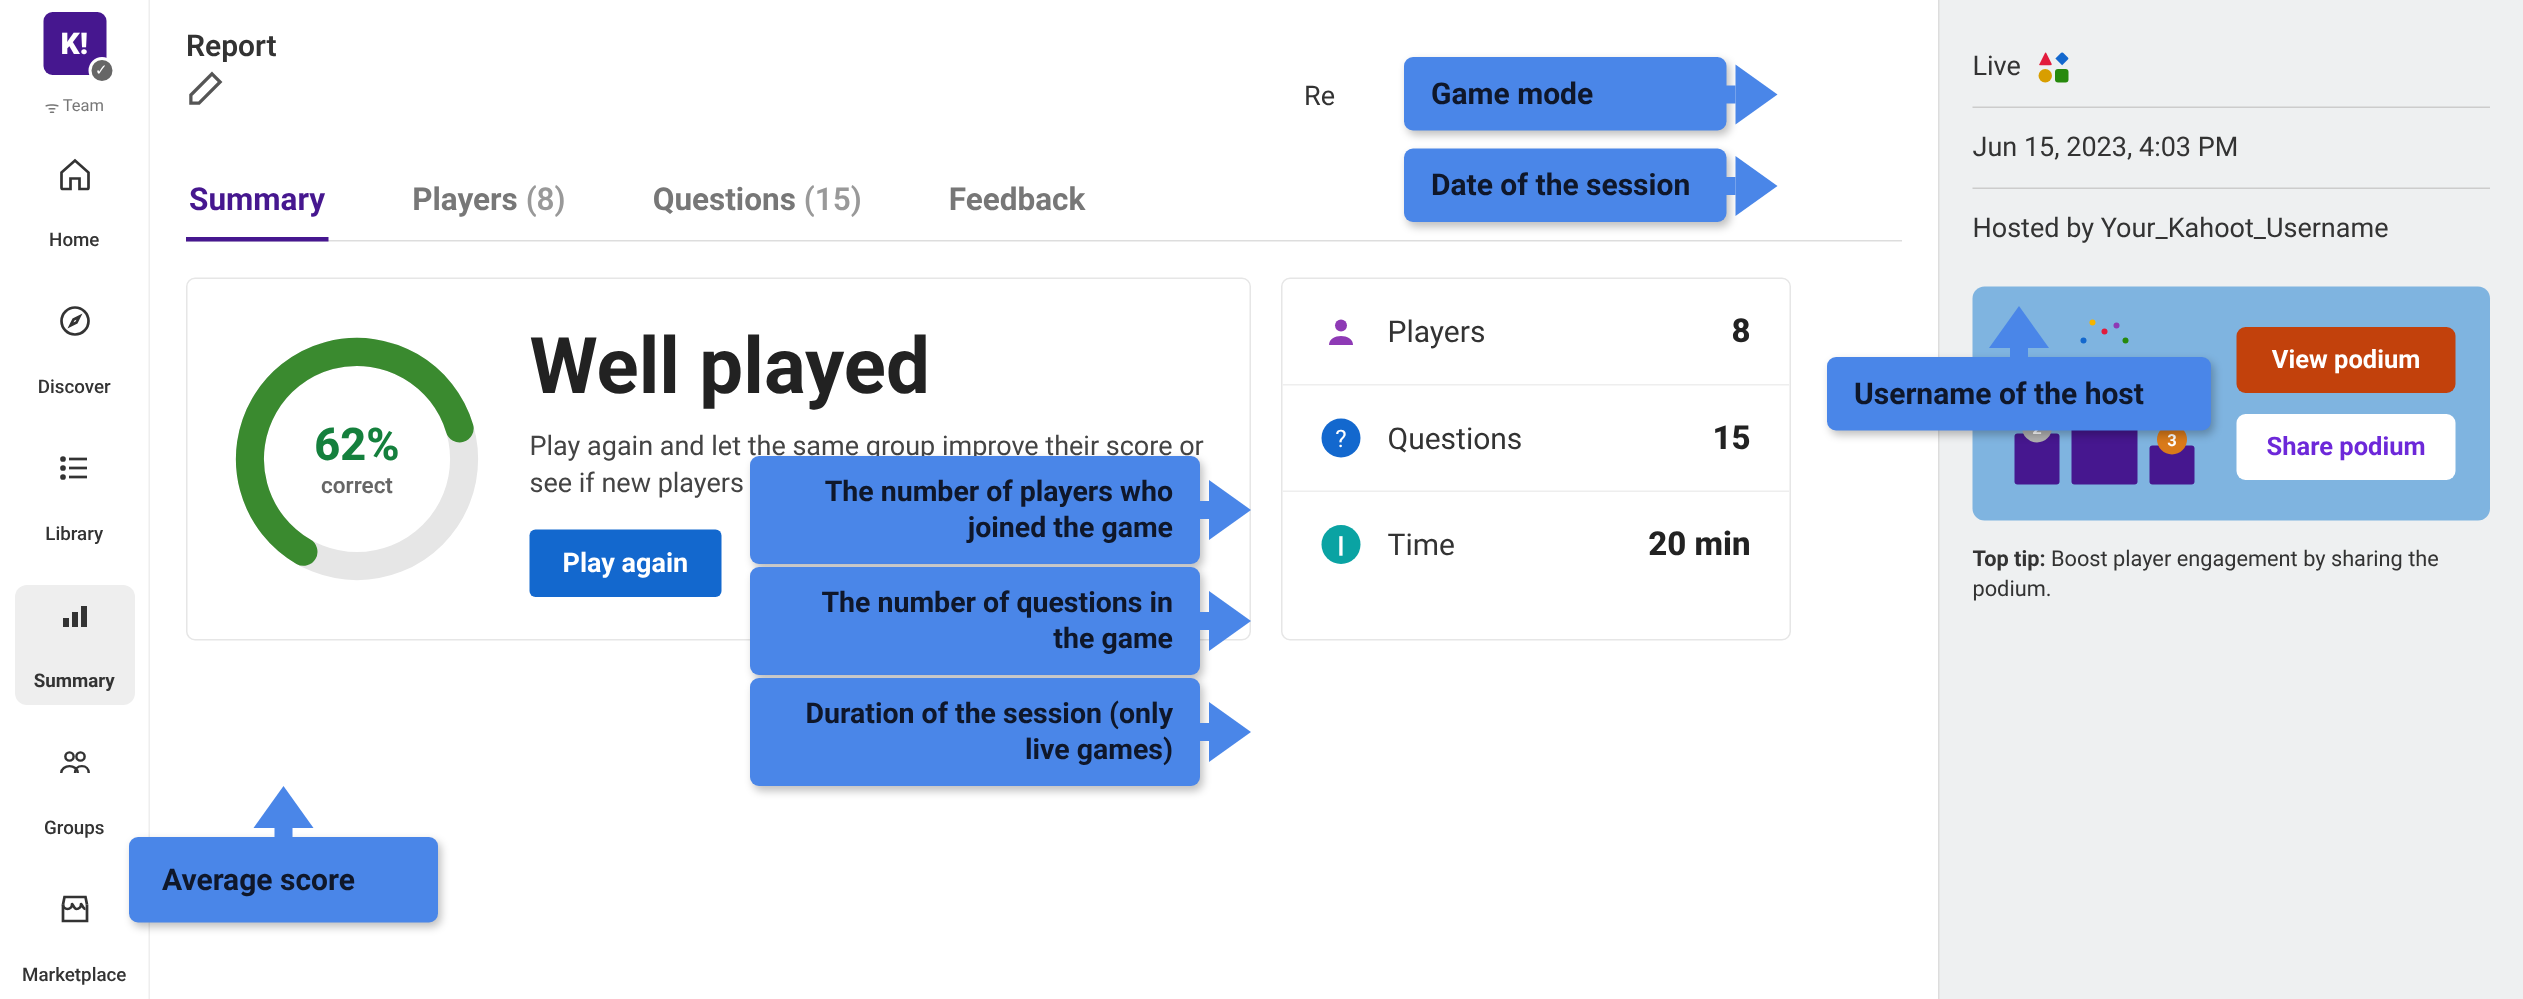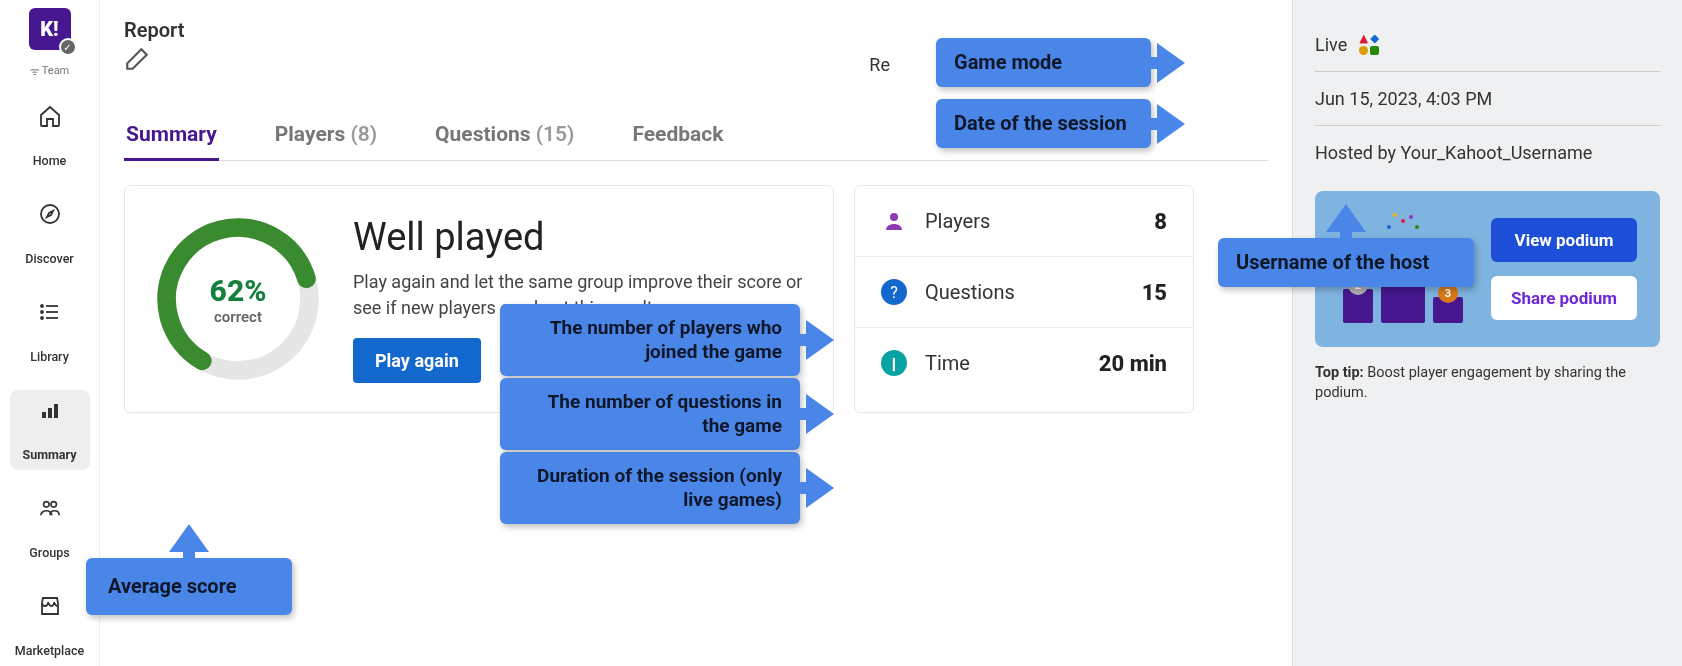--- a/index.html
+++ b/index.html
@@ -34,21 +34,21 @@
 .tab.active::after { content:''; position:absolute; left:0; right:0; bottom:-1px; height:3px; background:#46178f; }
 .tab-count { color:#999; font-weight:600; }
 
 .content-row { display:flex; gap:20px; }
 .card { background:#fff; border:1px solid #e6e6e6; border-radius:6px; padding:28px; }
 .card-main { flex:0 0 710px; display:flex; gap:30px; align-items:center;}
 .donut-wrap { position:relative; width:170px; height:170px; flex-shrink:0;}
 .donut-label { position:absolute; top:50%; left:50%; transform:translate(-50%,-50%); text-align:center;}
 .donut-pct { font-size:30px; font-weight:800; color:#15803d; }
 .donut-sub { font-size:15px; color:#666; font-weight:600;}
-.main-text h2 { font-size:38px; font-weight:400; color:#222; margin-bottom:10px;}
+.main-text h2 { font-size:52px; font-weight:700; color:#222; margin-bottom:10px;}
 .main-text p { font-size:18px; color:#444; line-height:1.4; margin-bottom:18px;}
 .play-btn { background:#1368CE; color:#fff; border:none; padding:12px 22px; font-size:18px; font-weight:700; border-radius:4px; cursor:pointer; }
 
 .card-stats { flex:0 0 340px; padding:0; overflow:hidden;}
 .stat-row { display:flex; align-items:center; padding:22px 26px; border-bottom:1px solid #eee; }
 .stat-row:last-child { border-bottom:none;}
 .stat-icon { width:26px; height:26px; margin-right:18px; display:flex; align-items:center; justify-content:center; border-radius:50%;}
 .stat-label { font-size:20px; color:#333; flex:1; }
 .stat-value { font-size:22px; font-weight:800; color:#222;}
 
@@ -56,21 +56,21 @@
 .right-col { width:390px; background:#eef0f1; border-left:1px solid #ddd; padding:18px 22px; }
 .info-line { padding:16px 0; border-bottom:1px solid #ccc; font-size:18px; color:#333; display:flex; align-items:center; gap:12px;}
 .info-line:last-of-type { border-bottom:none;}
 .mode-icon { width:20px; height:20px; display:grid; grid-template-columns:1fr 1fr; grid-template-rows:1fr 1fr; gap:2px;}
 .mode-icon span{ border-radius:2px;}
 
 .podium-box { background:#7fb4e0; border-radius:8px; padding:18px; display:flex; gap:18px; align-items:center; margin-top:12px;}
 .trophy-area { width:140px; height:120px; position:relative; flex-shrink:0;}
 .podium-btns { display:flex; flex-direction:column; gap:14px;}
 .podium-btn { padding:12px 20px; font-size:17px; font-weight:700; border-radius:6px; border:none; cursor:pointer; white-space:nowrap;}
-.podium-btn.primary { background:#1d4ed8; color:#fff;}
+.podium-btn.primary { background:#c2410c; color:#fff;}
 .podium-btn.secondary { background:#fff; color:#6d28d9;}
 .tip { font-size:14.5px; color:#333; margin-top:16px; line-height:1.4;}
 .tip b { font-weight:700;}
 
 
 .callout { position:absolute; background:#4a86e8; color:#0f172a; font-size:20px; font-weight:700; padding:12px 18px; border-radius:6px; box-shadow:2px 3px 6px rgba(0,0,0,0.25); z-index:50; line-height:1.25;}
 .callout.small { font-size:19px;text-align:right; }
 .arrow-r { position:absolute; right:-34px; top:50%; transform:translateY(-50%); width:0; height:0; border-top:20px solid transparent; border-bottom:20px solid transparent; border-left:28px solid #4a86e8;}
 .arrow-r::before { content:''; position:absolute; right:28px; top:-6px; width:10px; height:12px; background:#4a86e8;}
 .arrow-u { position:absolute; left:50%; top:-34px; transform:translateX(-50%); width:0; height:0; border-left:20px solid transparent; border-right:20px solid transparent; border-bottom:28px solid #4a86e8;}

